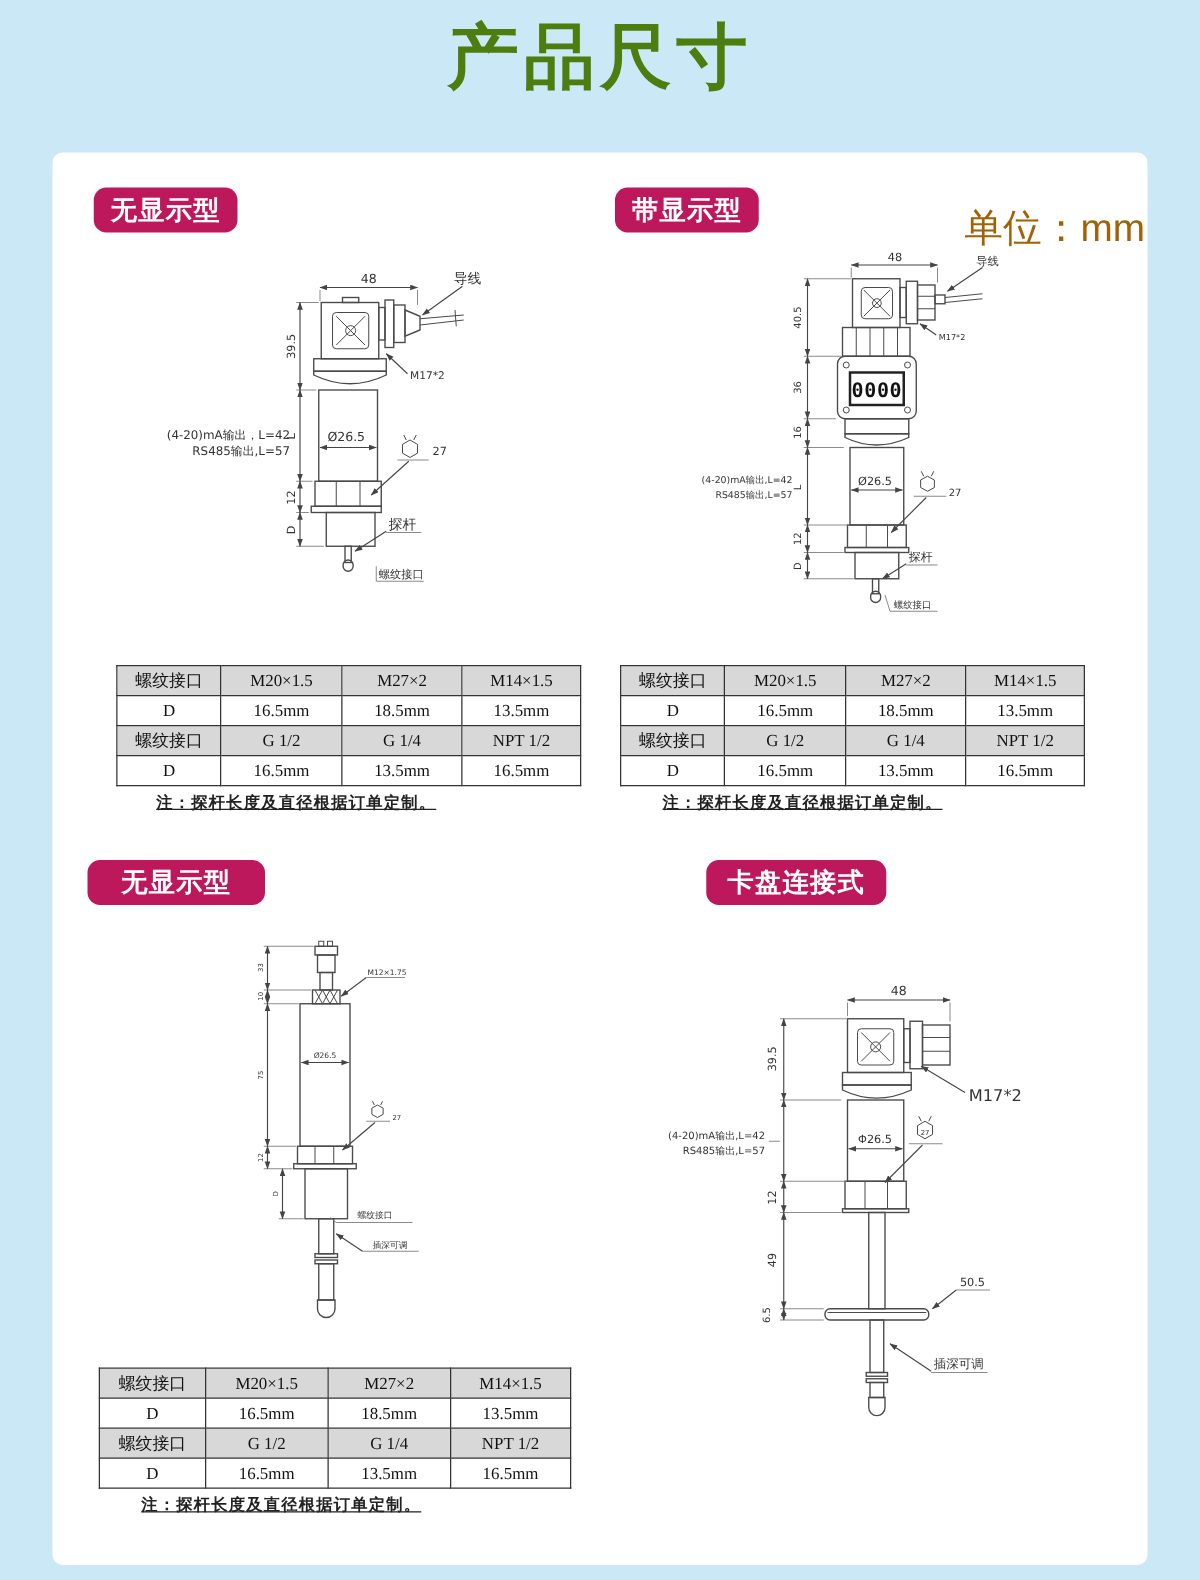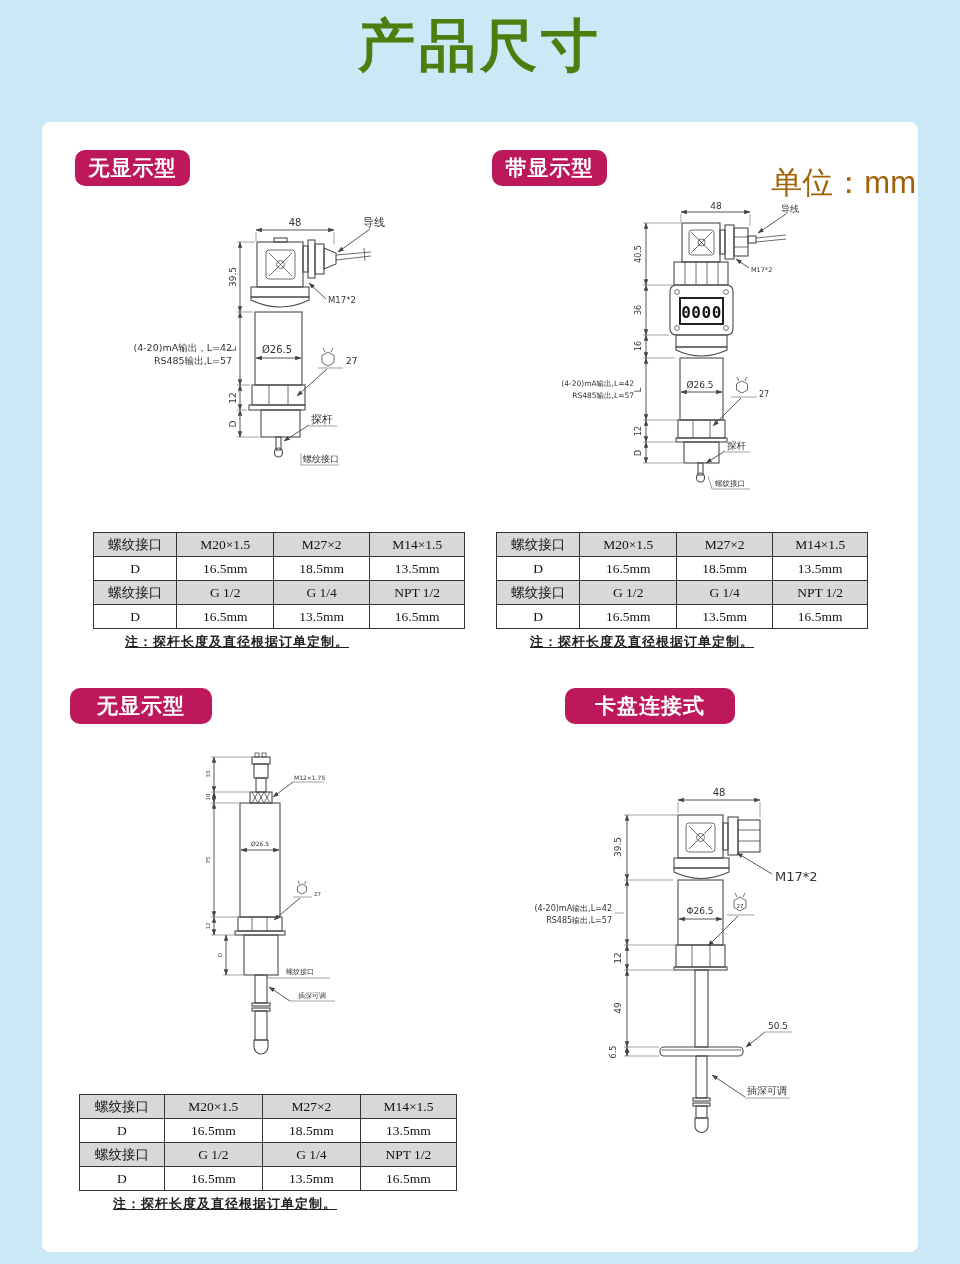--- a/index.html
+++ b/index.html
@@ -7,21 +7,21 @@
        font-family:"Liberation Sans","DejaVu Sans",sans-serif;overflow:hidden;}
   .abs{position:absolute;}
   #page-title{top:8px;left:0;width:960px;text-align:center;font-size:57px;font-weight:800;
               letter-spacing:4px;color:#4d7c0f;}
   #card{left:42px;top:122px;width:876px;height:1130px;background:#ffffff;border-radius:8px;}
   .badge{background:#be185d;color:#fff;border-radius:10px;display:flex;align-items:center;
          justify-content:center;font-size:21px;font-weight:600;letter-spacing:1px;}
   #badge-no-display{left:75px;top:150px;width:115px;height:36px;}
   #badge-with-display{left:492px;top:150px;width:115px;height:36px;}
   #badge-threaded{left:70px;top:688px;width:142px;height:36px;}
-  #badge-chuck{left:565px;top:688px;width:170px;height:36px;}
+  #badge-chuck{left:565px;top:688px;width:144px;height:36px;}
   #unit-label{left:746px;top:162px;width:170px;font-size:31px;color:#a16207;text-align:right;}
   
   table.spec{border-collapse:collapse;table-layout:fixed;
              font-family:"Liberation Serif","DejaVu Serif",serif;font-size:13.5px;color:#111;}
   table.spec td{border:1px solid #333;text-align:center;height:23px;padding:0;overflow:hidden;}
   table.spec tr.hdr td{background:#d8d8d8;}
   #table-1{left:93px;top:532px;width:372px;}
   #table-2{left:496px;top:532px;width:372px;}
   #table-3{left:79px;top:1094px;width:378px;}
   .note{font-family:"Liberation Serif","DejaVu Serif",serif;font-size:13px;font-weight:700;

